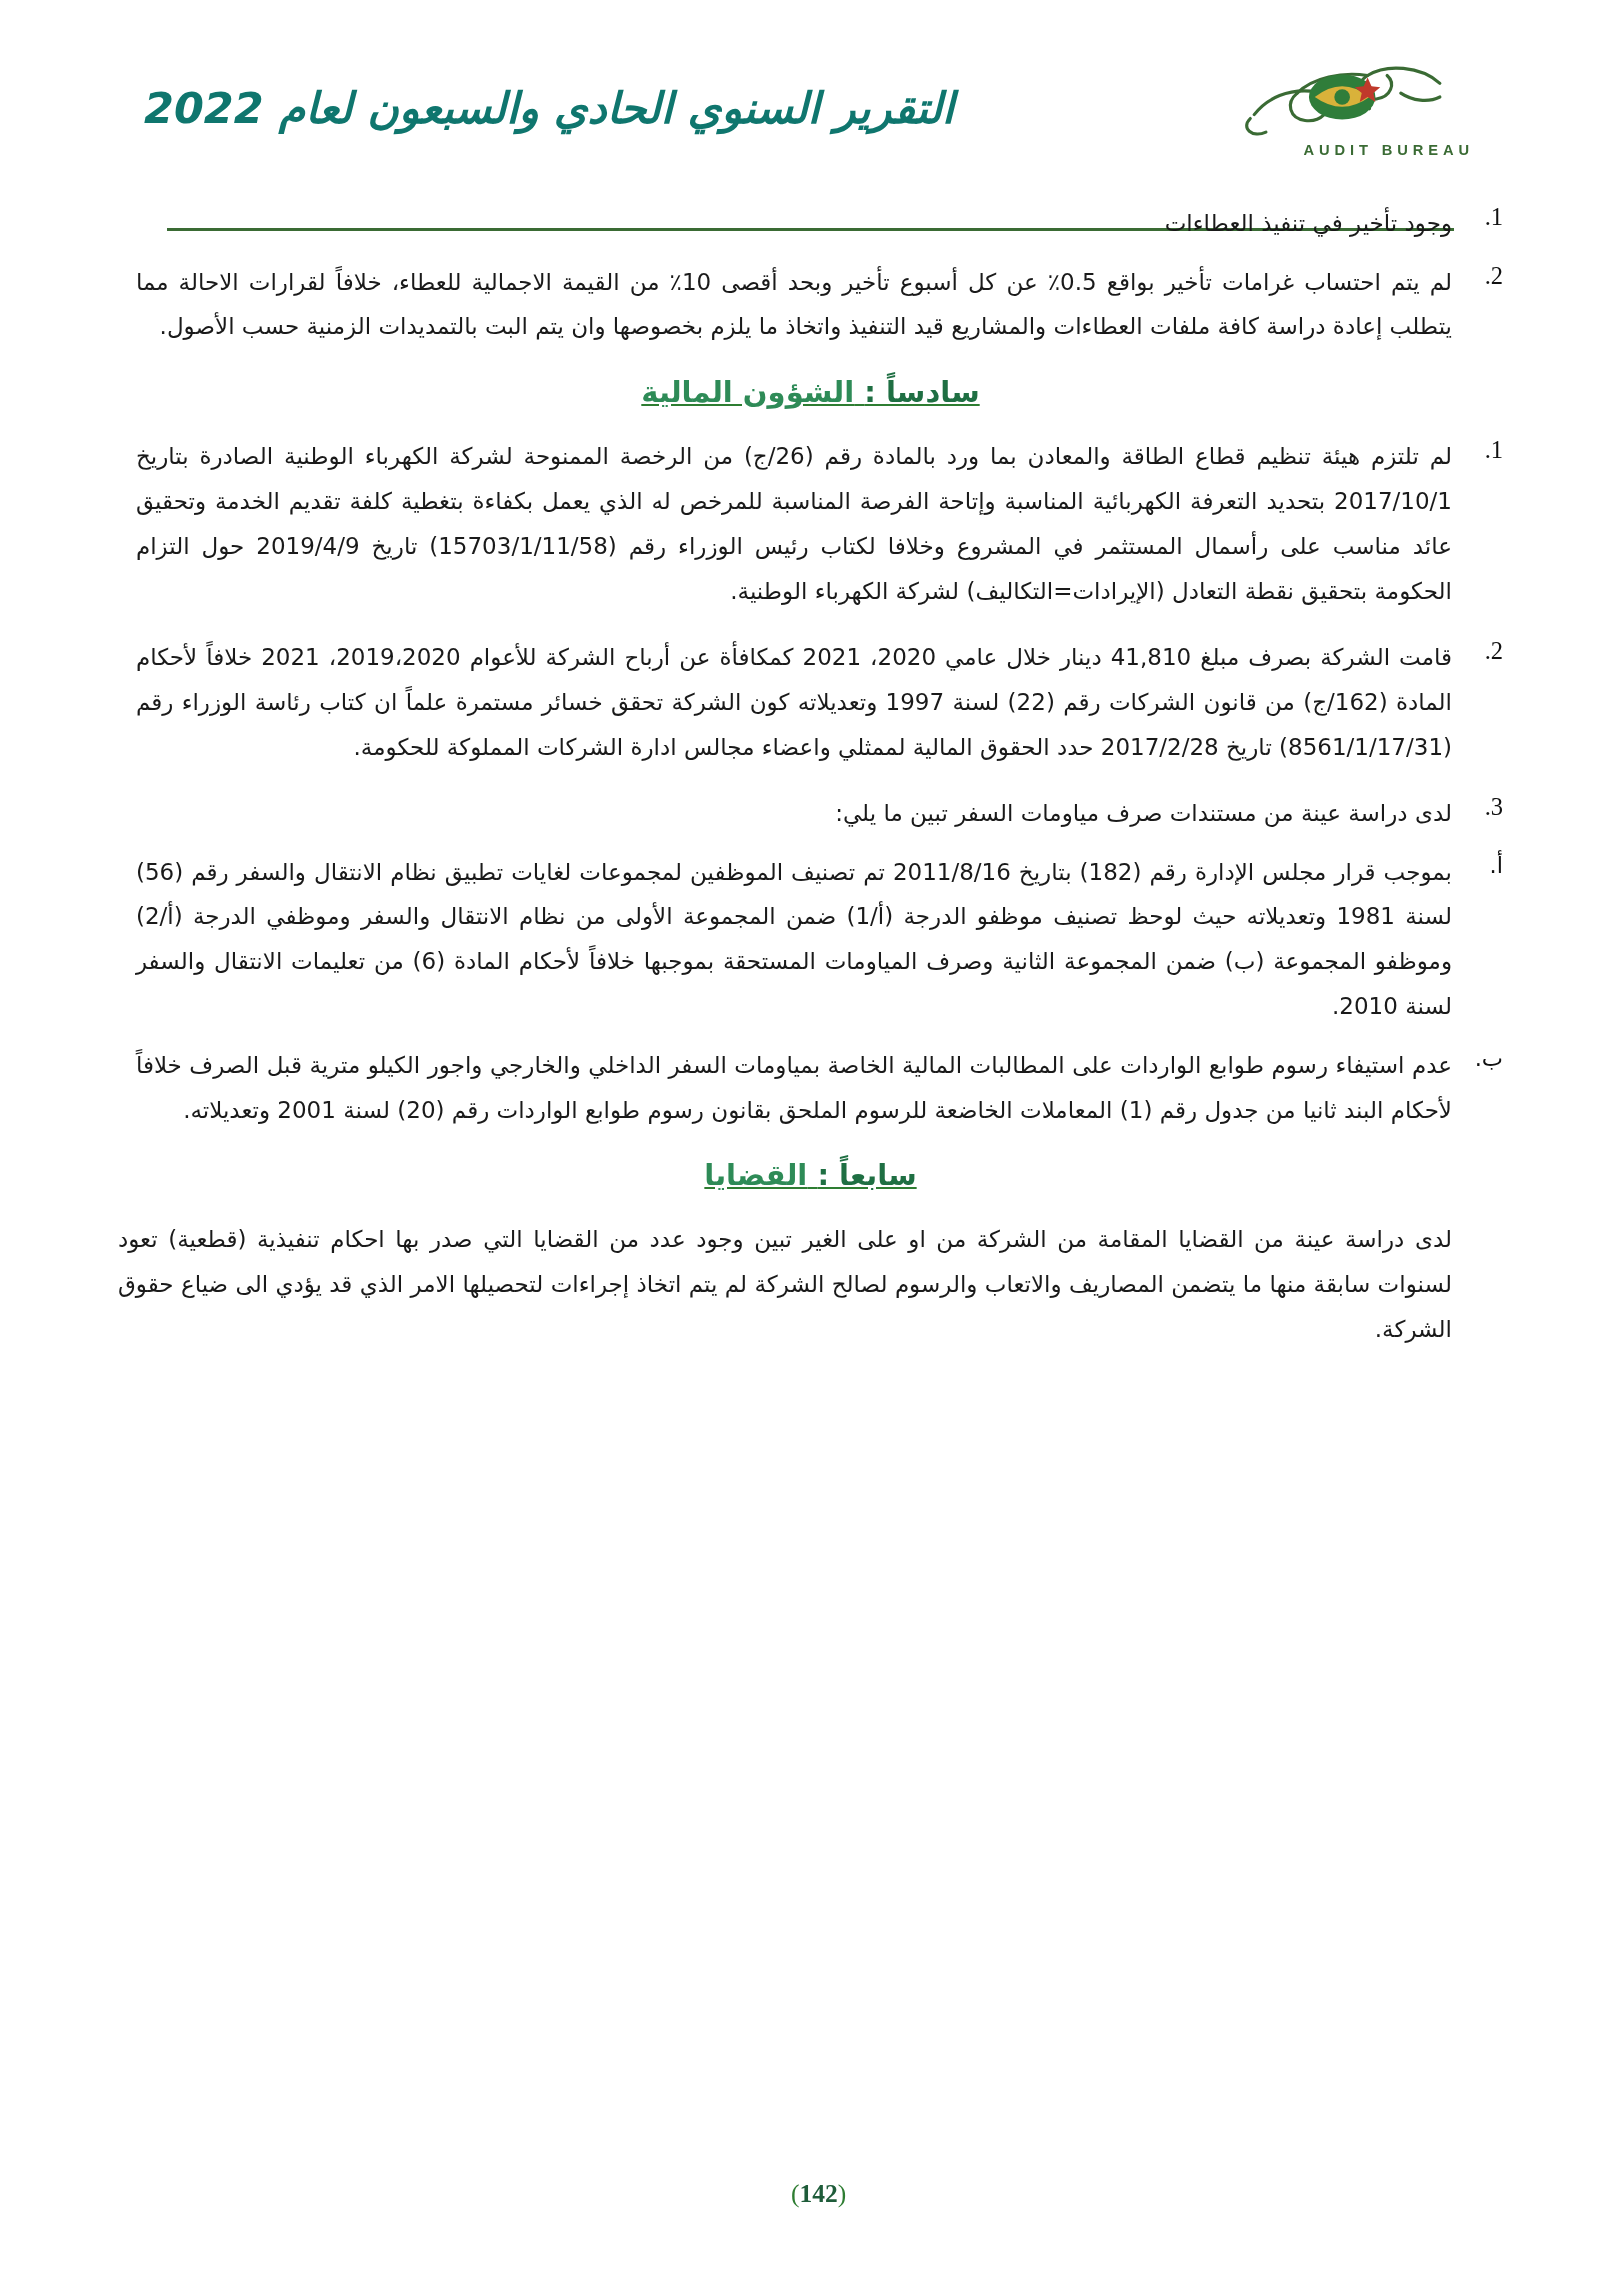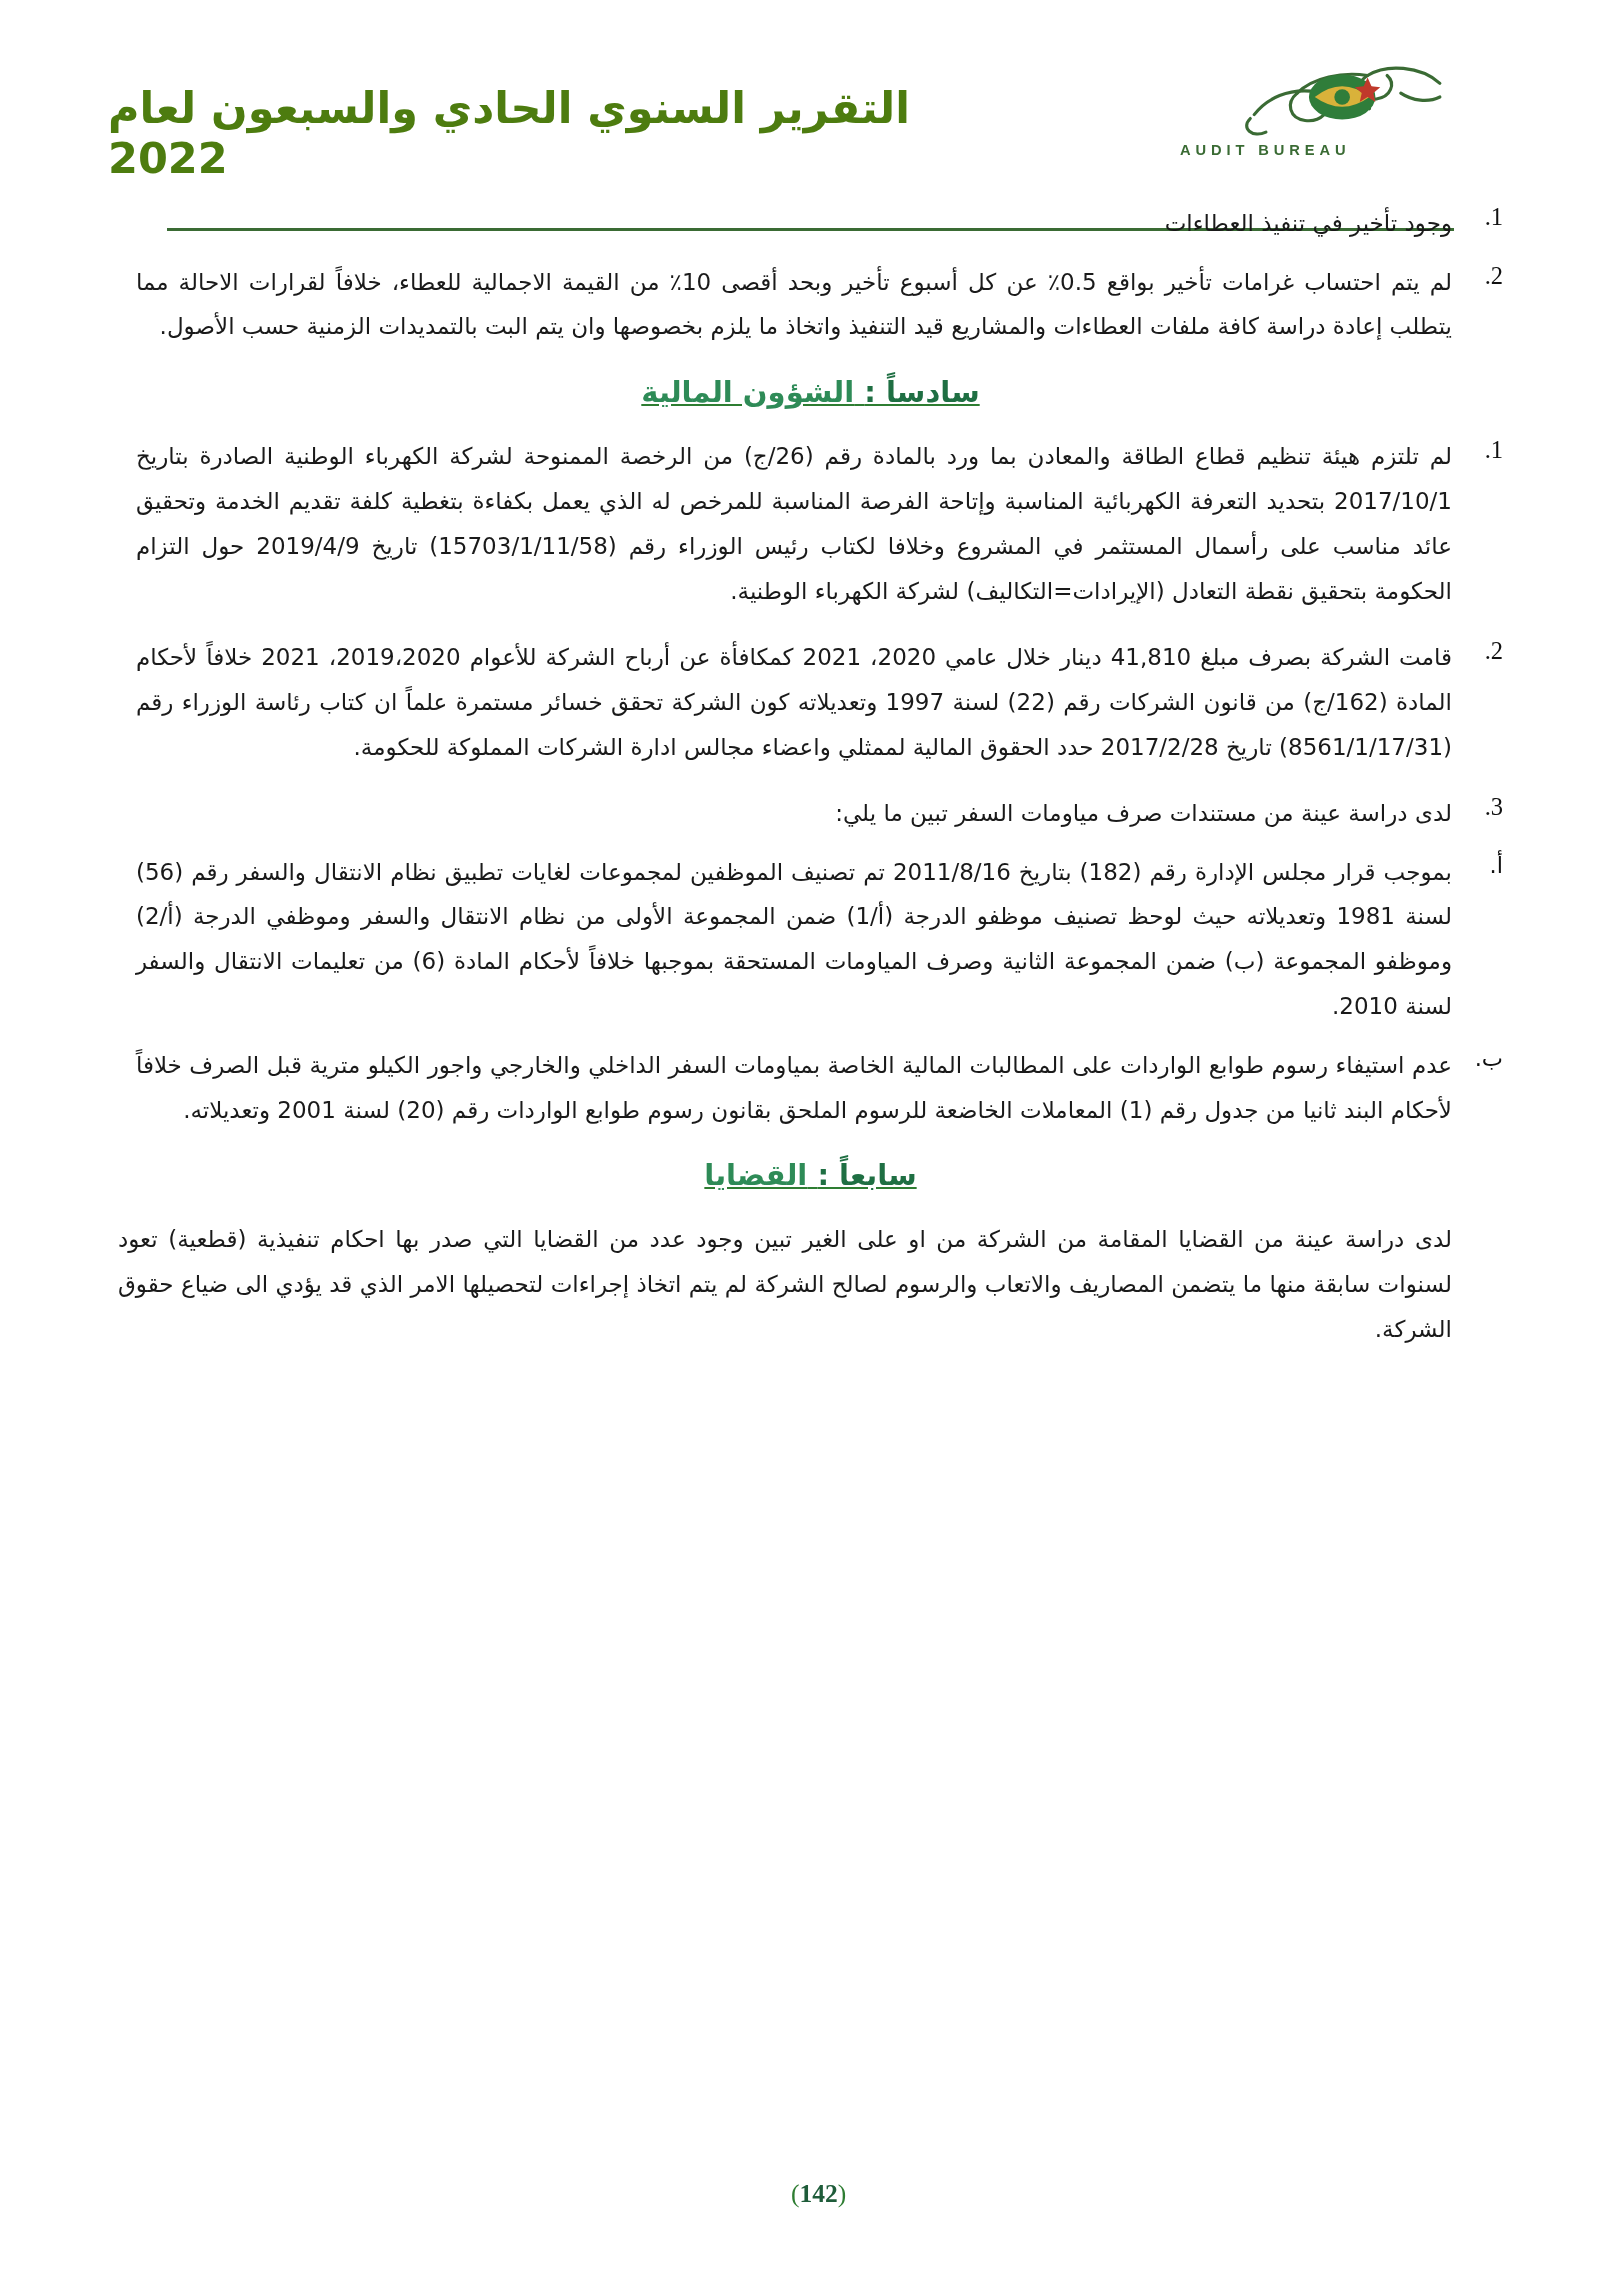--- a/index.html
+++ b/index.html
@@ -26,21 +26,21 @@
     top: 54px;
     right: 108px;
     left: 108px;
     height: 123px;
   }
   .logo-block {
     position: absolute;
     right: 39px;
     top: 0;
     width: 294px;
-    text-align: left;
+    text-align: right;
   }
   .logo-emblem {
     width: 265px;
     height: 86px;
     position: relative;
     margin: 0 auto;
   }
   .logo-emblem svg { display: block; }
   .logo-caption {
     font-family: "Liberation Sans", sans-serif;
@@ -48,27 +48,28 @@
     letter-spacing: 4.9px;
     color: #3a6b34;
     margin-top: 2px;
     font-weight: bold;
   }
   .header-title {
     position: absolute;
     left: 0;
     top: 29px;
     width: 882px;
-    text-align: left;
+    text-align: center;
     font-family: "DejaVu Sans", sans-serif;
     font-size: 43px;
     font-weight: bold;
-    color: #4d7c0f;
+    color: #0f766e;
     direction: rtl;
     letter-spacing: 0px;
+    font-style: italic;
   }
   .header-rule {
     position: absolute;
     top: 174px;
     right: 59px;
     left: 59px;
     height: 2.9px;
     background: #3a6b34;
   }
 

